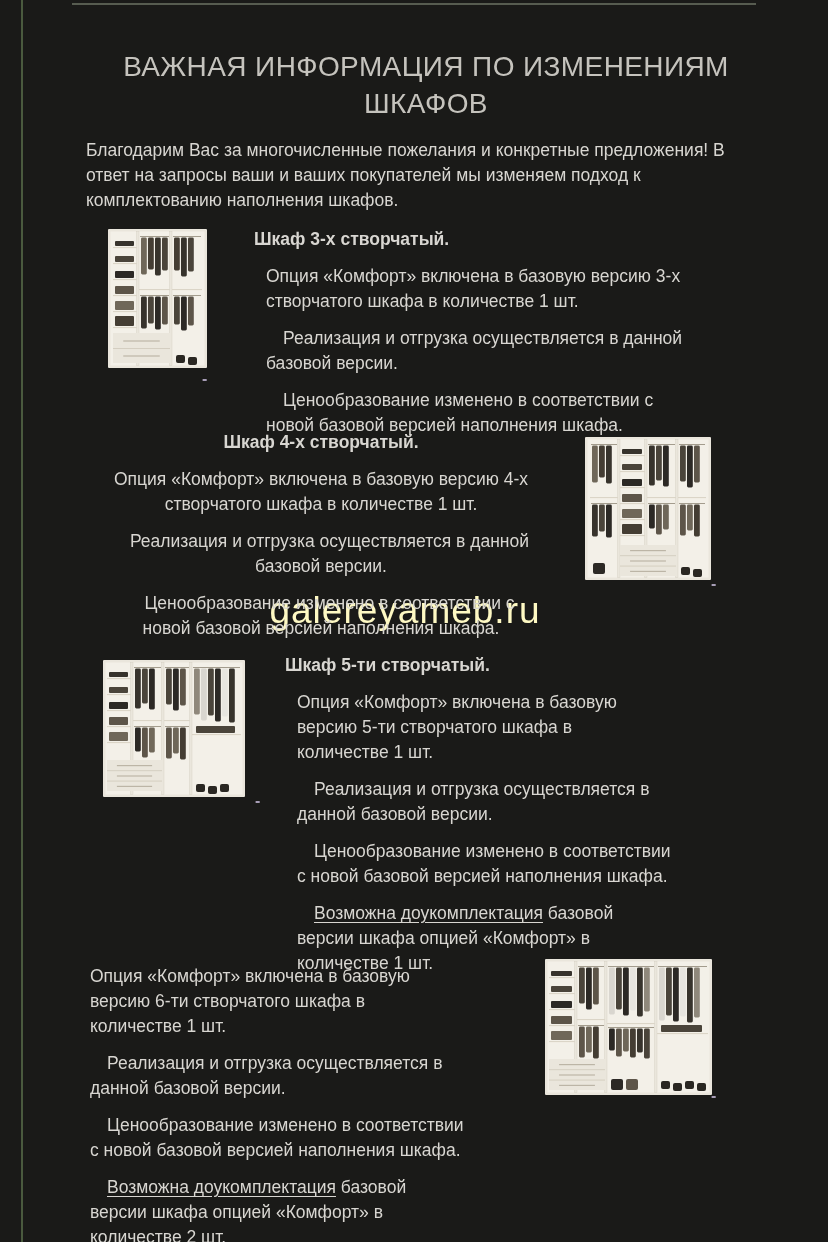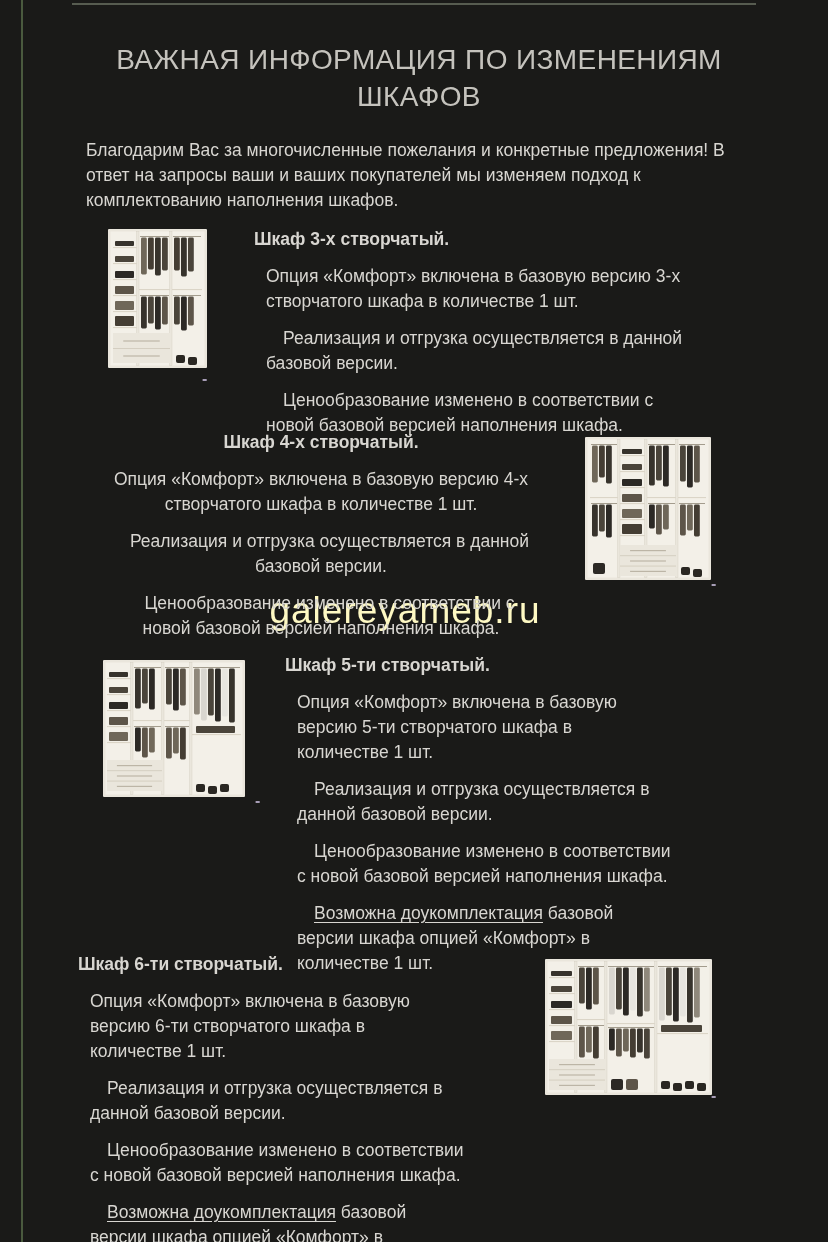--- a/index.html
+++ b/index.html
@@ -5,21 +5,21 @@
   html,body{margin:0;padding:0;background:#101010;}
   .page{
     position:relative;width:828px;height:1242px;margin:0 auto;
     background:#1a1a18;overflow:hidden;
     font-family:"Liberation Sans","DejaVu Sans",sans-serif;
     color:#d8d6d1;
   }
   .left-rule{position:absolute;left:21px;top:0;width:2px;height:1242px;background:#4a5a3e;}
   .top-rule{position:absolute;left:72px;top:3px;width:684px;height:2px;background:#575c50;}
   .title{
-    position:absolute;left:64px;top:36px;width:700px;margin:5px;
+    position:absolute;left:64px;top:36px;width:700px;margin:12px;
     text-align:center;font-size:28px;line-height:37px;font-weight:400;
     letter-spacing:.4px;color:#c5c3bd;white-space:pre-line;
   }
   .intro{
     position:absolute;left:78px;top:130px;width:692px;margin:8px;
     font-size:17.5px;line-height:25px;white-space:pre-line;
   }
   .txt{position:absolute;}
   .txt .h{margin:0;font-size:17.5px;line-height:25px;font-weight:700;white-space:pre-line;}
   .txt p{margin:12px;font-size:17.5px;line-height:25px;white-space:pre-line;}
@@ -253,21 +253,20 @@
       <p class="ind">Ценообразование изменено в соответствии
 с новой базовой версией наполнения шкафа.</p>
       <p class="ind"><span class="u">Возможна доукомплектация</span><span> базовой
 версии шкафа опцией «Комфорт» в
 количестве 1 шт.</span></p>
     </div>
   </section>
 
   <section>
     <div class="txt txt4">
-      <div class="h">Шкаф 6-ти створчатый.</div>
       <p>Опция «Комфорт» включена в базовую
 версию 6-ти створчатого шкафа в
 количестве 1 шт.</p>
       <p class="ind gap">Реализация и отгрузка осуществляется в
 данной базовой версии.</p>
       <p class="ind">Ценообразование изменено в соответствии
 с новой базовой версией наполнения шкафа.</p>
       <p class="ind"><span class="u">Возможна доукомплектация</span><span> базовой
 версии шкафа опцией «Комфорт» в
 количестве 2 шт.</span></p>

